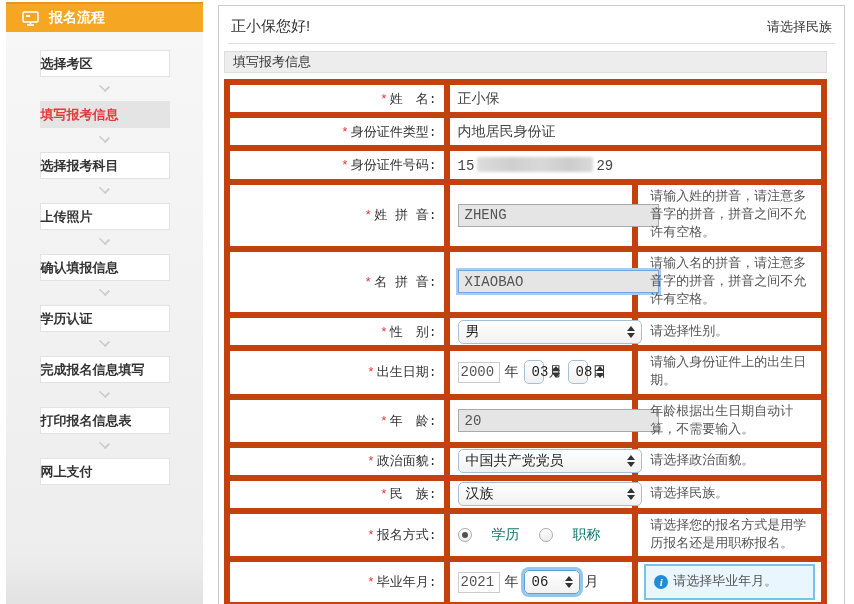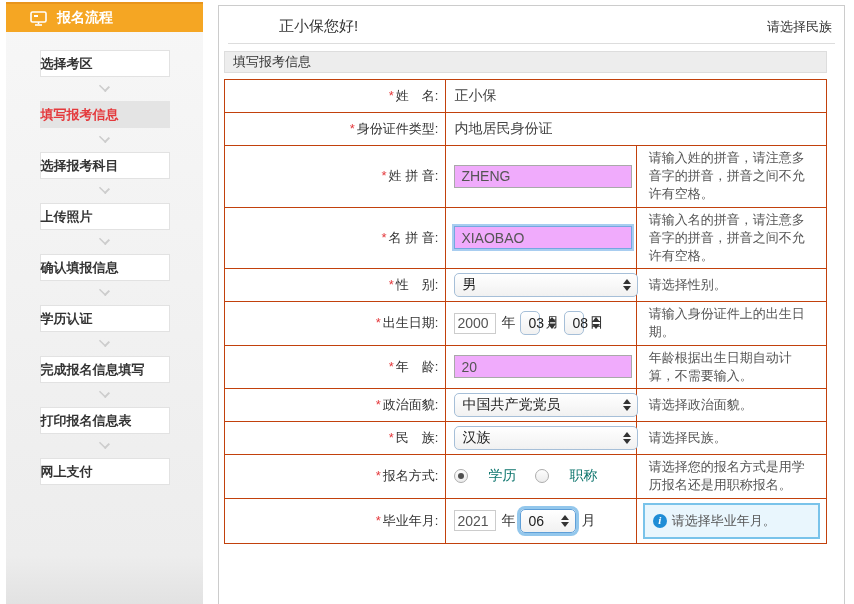--- a/index.html
+++ b/index.html
@@ -3,52 +3,52 @@
 <meta charset="utf-8">
 <style>
   * { box-sizing: border-box; margin: 0; padding: 0; }
   html,body { width:854px; height:604px; overflow:hidden; background:#fff;
     font-family:"Liberation Sans","DejaVu Sans",sans-serif; font-size:13px; color:#333; }
 
   
   .sidebar { position:absolute; left:6px; top:2px; width:197px; height:602px;
     background:linear-gradient(#f7f7f7,#ededed 92%,#e2e2e2); }
   .sidebar-header { height:30px; background:#F5A623; border-top:2px solid #e8951c;
-    display:flex; align-items:center; gap:10px; padding-left:24px;
+    display:flex; align-items:center; gap:10px; padding-left:16px;
     color:#fff; font-size:14px; font-weight:bold; }
   .steps { padding-top:18px; display:flex; flex-direction:column; align-items:center; }
   .step { width:130px; height:27px; line-height:25px; 
     background:#fff; border:1px solid #e2e2e2; font-size:13px; font-weight:bold;
     color:#333; cursor:pointer; }
   .step.active { background:#e4e4e4; border-color:#e4e4e4; color:#e4393c; }
   .chev { width:9px; height:9px; border-right:2px solid #ccc; border-bottom:2px solid #ccc;
     transform:rotate(45deg) scale(1,.75); margin:5px 0 10px 0; }
 
   
   .main { position:absolute; left:218px; top:5px; width:627px; height:660px;
     background:#fff; border:1px solid #ccc; }
   .greeting-bar { display:flex; justify-content:space-between; align-items:baseline;
     padding:11px 12px 7px 12px; }
-  .greeting { font-size:15px; color:#333;margin-left:48px; }
+  .greeting { font-size:15px; color:#333; }
   .logout { font-size:13px; color:#333; cursor:pointer; }
   .divider { border-bottom:1px solid #ddd; margin:0 9px; }
   .section-bar { margin:7px 17px 0 5px; height:22px; background:#ededed;
     border:1px solid #ddd; line-height:20px; padding-left:8px; color:#333; }
 
   
   table.form { border-collapse:collapse; margin:6px 0 0 5px; width:603px; table-layout:fixed; }
-  td { border:1px solid #c2410c; vertical-align:middle; }
+  td { border:6px solid #c2410c; vertical-align:middle;font-family:Liberation Mono, monospace; }
   td.lbl { width:121px; text-align:right; padding-right:7px; color:#333; white-space:nowrap; }
   td.val { width:208px; padding-left:8px; font-size:14px; color:#444; }
   td.hint { width:274px; padding:3px 12px; color:#555; line-height:1.4; }
   .req { color:#e4393c; margin-right:2px; }
   .r33{height:33px} .r34{height:34px} .r44{height:44px} .r45{height:45px}
 
   
-  .text-input { height:23px; width:178px; border:1px solid #a9a9a9; background:#f0abfc;
+  .text-input { height:23px; width:201px; border:1px solid #a9a9a9; background:#e5e5e5;
     padding:0 6px; font-size:14px; color:#555; font-family:inherit; }
   .text-input.focused { border:1px solid #74a7e0; box-shadow:0 0 0 2px #a8cdf0; }
   .mini-input { height:21px; width:42px; border:1px solid #ccc; background:#fff;
     padding:0 2px; font-size:14px; color:#555; font-family:inherit; }
   .sel { height:24px; border:1px solid #a6bfd8; border-radius:5px;
     background:linear-gradient(#ffffff,#f1f1f1); display:inline-flex; align-items:center;
     justify-content:space-between; padding:0 6px 0 7px; font-size:14px; color:#222;
     cursor:pointer; vertical-align:middle; }
   .sel.w-full { width:184px; }
   .sel.w-sm { width:20px; }
@@ -128,20 +128,24 @@
         <tr class="r33">
       <td class="lbl"><span class="req">*</span><span>姓　名</span>:</td>
       <td class="val" colspan="2">正小保</td>
     </tr>
 
     <tr class="r33">
       <td class="lbl"><span class="req">*</span><span>身份证件类型</span>:</td>
       <td class="val" colspan="2">内地居民身份证</td>
     </tr>
 
+    <tr class="r34">
+      <td class="lbl"><span class="req">*</span><span>身份证件号码</span>:</td>
+      <td class="val" colspan="2"><span>15</span><span class="blur-block"></span><span>29</span></td>
+    </tr>
 
     <tr class="r34">
       <td class="lbl"><span class="req">*</span><span>姓 拼 音</span>:</td>
       <td class="val"><input class="text-input" type="text" value="ZHENG" style=""></td>
       <td class="hint">请输入姓的拼音，请注意多音字的拼音，拼音之间不允许有空格。</td>
     </tr>
 
     <tr class="r34">
       <td class="lbl"><span class="req">*</span><span>名 拼 音</span>:</td>
       <td class="val"><input class="text-input focused" type="text" value="XIAOBAO" style=""></td>

